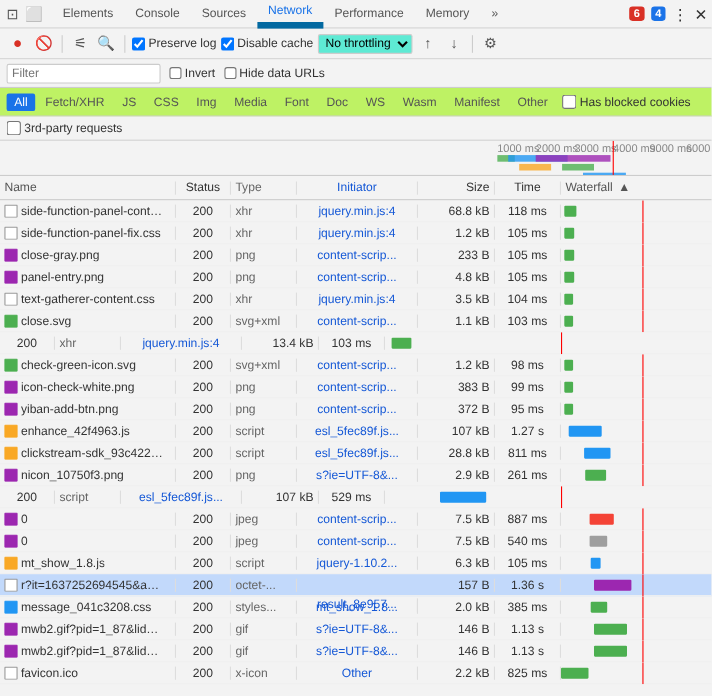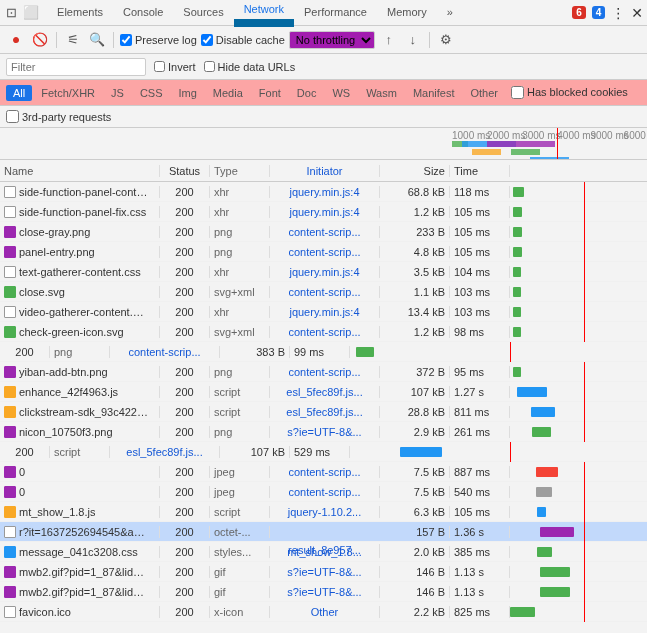--- a/index.html
+++ b/index.html
@@ -34,21 +34,21 @@
     }
     .tab {
       padding: 4px 10px;
       cursor: pointer;
       font-size: 11px;
       color: #555;
       border-bottom: 2px solid transparent;
     }
     .tab.active {
       color: #1a73e8;
-      border-bottom: 8px solid #0369a1;
+      border-bottom: 6px solid #0369a1;
       font-weight: 500;
     }
     .tab-bar-right {
       margin-left: auto;
       display: flex;
       align-items: center;
       gap: 6px;
     }
     .badge {
       background: #d93025;
@@ -90,21 +90,21 @@
       display: flex;
       align-items: center;
       gap: 3px;
       font-size: 11px;
       cursor: pointer;
     }
     .checkbox-label input { width: 12px; height: 12px; }
     .throttle-select {
       font-size: 11px;
       border: 1px solid #ccc;
-      background: #a21caf;
+      background: #5eead4;
       padding: 1px 2px;
       border-radius: 2px;
     }
 
     
     .filter-bar {
       display: flex;
       align-items: center;
       background: #f3f3f3;
       border-bottom: 1px solid #ccc;
@@ -126,42 +126,42 @@
       align-items: center;
       gap: 3px;
       font-size: 11px;
     }
     .filter-checkbox input { width: 11px; height: 11px; }
 
     
     .type-bar {
       display: flex;
       align-items: center;
-      background: #fca5a5;
+      background: #bef264;
       border-bottom: 1px solid #ccc;
       height: 26px;
       padding: 0 6px;
       gap: 2px;
       flex-wrap: wrap;
     }
     .type-btn {
       padding: 2px 7px;
       font-size: 11px;
       cursor: pointer;
       border-radius: 2px;
       border: none;
       background: transparent;
       color: #555;
     }
     .type-btn.active {
       background: #1a73e8;
       color: white;
     }
     .has-blocked {
-      display: flex; align-items: flex-start; gap: 3px; font-size: 11px; margin-left: 4px;
+      display: flex; align-items: center; gap: 3px; font-size: 11px; margin-left: 4px;
     }
 
     
     .timeline-header {
       background: #f3f3f3;
       border-bottom: 1px solid #ccc;
       height: 32px;
       position: relative;
       display: flex;
     }
@@ -187,21 +187,21 @@
       align-items: center;
       font-size: 11px;
       font-weight: 500;
       color: #555;
     }
     .col-name { width: 160px; min-width: 160px; padding: 0 4px; border-right: 1px solid #ddd; overflow: hidden; }
     .col-status { width: 50px; min-width: 50px; padding: 0 4px; border-right: 1px solid #ddd; text-align: center; }
     .col-type { width: 60px; min-width: 60px; padding: 0 4px; border-right: 1px solid #ddd; }
     .col-initiator { width: 110px; min-width: 110px; padding: 0 4px; border-right: 1px solid #ddd; overflow: hidden; }
     .col-size { width: 70px; min-width: 70px; padding: 0 4px; border-right: 1px solid #ddd; text-align: right; }
-    .col-time { width: 60px; min-width: 60px; padding: 0 4px; border-right: 1px solid #ddd; text-align: left; }
+    .col-time { width: 60px; min-width: 60px; padding: 0 4px; border-right: 1px solid #ddd; text-align: center; }
     .col-waterfall { flex: 1; padding: 0 4px; }
 
     
     .table-body {
       overflow-y: auto;
       height: calc(633px - 26px - 28px - 26px - 26px - 32px - 22px);
     }
     .table-row {
       display: flex;
       align-items: center;
@@ -372,20 +372,24 @@
   </div>
   <div class="col-initiator">
     <span>Initiator</span>
   </div>
   <div class="col-size">
     <span>Size</span>
   </div>
   <div class="col-time">
     <span>Time</span>
   </div>
+  <div class="col-waterfall">
+    <span>Waterfall</span>
+    <span class="sort-arrow">▲</span>
+  </div>
 </div>
 
 <div class="table-body" id="table-body">
 <div class="table-row">
       <div class="col-name">
         <div style="width: 12px; height: 12px; flex-shrink: 0; border-radius: 1px; border: 1px solid rgb(153, 153, 153); background: rgb(255, 255, 255); display: inline-block;"></div>
         <span style="overflow: hidden; white-space: nowrap; text-overflow: ellipsis; max-width: 130px; display: inline-block;">side-function-panel-content...</span>
       </div>
       <div class="col-status">200</div>
       <div class="col-type" style="overflow: hidden; white-space: nowrap;">xhr</div>
@@ -466,24 +470,20 @@
       <div class="col-type" style="overflow: hidden; white-space: nowrap;">svg+xml</div>
       <div class="col-initiator" style="overflow: hidden; white-space: nowrap;">content-scrip...</div>
       <div class="col-size">1.1 kB</div>
       <div class="col-time">103 ms</div>
       <div class="waterfall-cell">
         <div class="wf-bar" style="left: 2%; width: 6%; background: rgb(76, 175, 80);"></div>
         <div style="position: absolute; left: 54%; top: 0px; bottom: 0px; width: 1px; background: red; z-index: 5;"></div>
       </div>
     </div>
     <div class="table-row">
-      <div class="col-name">
-        <div style="width: 12px; height: 12px; flex-shrink: 0; border-radius: 1px; border: 1px solid rgb(153, 153, 153); background: rgb(255, 255, 255); display: inline-block;"></div>
-        <span style="overflow: hidden; white-space: nowrap; text-overflow: ellipsis; max-width: 130px; display: inline-block;">video-gatherer-content.css</span>
-      </div>
       <div class="col-status">200</div>
       <div class="col-type" style="overflow: hidden; white-space: nowrap;">xhr</div>
       <div class="col-initiator" style="overflow: hidden; white-space: nowrap;">jquery.min.js:4</div>
       <div class="col-size">13.4 kB</div>
       <div class="col-time">103 ms</div>
       <div class="waterfall-cell">
         <div class="wf-bar" style="left: 2%; width: 6%; background: rgb(76, 175, 80);"></div>
         <div style="position: absolute; left: 54%; top: 0px; bottom: 0px; width: 1px; background: red; z-index: 5;"></div>
       </div>
     </div>
@@ -496,20 +496,24 @@
       <div class="col-type" style="overflow: hidden; white-space: nowrap;">svg+xml</div>
       <div class="col-initiator" style="overflow: hidden; white-space: nowrap;">content-scrip...</div>
       <div class="col-size">1.2 kB</div>
       <div class="col-time">98 ms</div>
       <div class="waterfall-cell">
         <div class="wf-bar" style="left: 2%; width: 6%; background: rgb(76, 175, 80);"></div>
         <div style="position: absolute; left: 54%; top: 0px; bottom: 0px; width: 1px; background: red; z-index: 5;"></div>
       </div>
     </div>
     <div class="table-row">
+      <div class="col-name">
+        <div style="width: 12px; height: 12px; flex-shrink: 0; border-radius: 1px; border: 1px solid rgb(156, 39, 176); background: rgb(156, 39, 176); display: inline-block;"></div>
+        <span style="overflow: hidden; white-space: nowrap; text-overflow: ellipsis; max-width: 130px; display: inline-block;">icon-check-white.png</span>
+      </div>
       <div class="col-status">200</div>
       <div class="col-type" style="overflow: hidden; white-space: nowrap;">png</div>
       <div class="col-initiator" style="overflow: hidden; white-space: nowrap;">content-scrip...</div>
       <div class="col-size">383 B</div>
       <div class="col-time">99 ms</div>
       <div class="waterfall-cell">
         <div class="wf-bar" style="left: 2%; width: 6%; background: rgb(76, 175, 80);"></div>
         <div style="position: absolute; left: 54%; top: 0px; bottom: 0px; width: 1px; background: red; z-index: 5;"></div>
       </div>
     </div>

